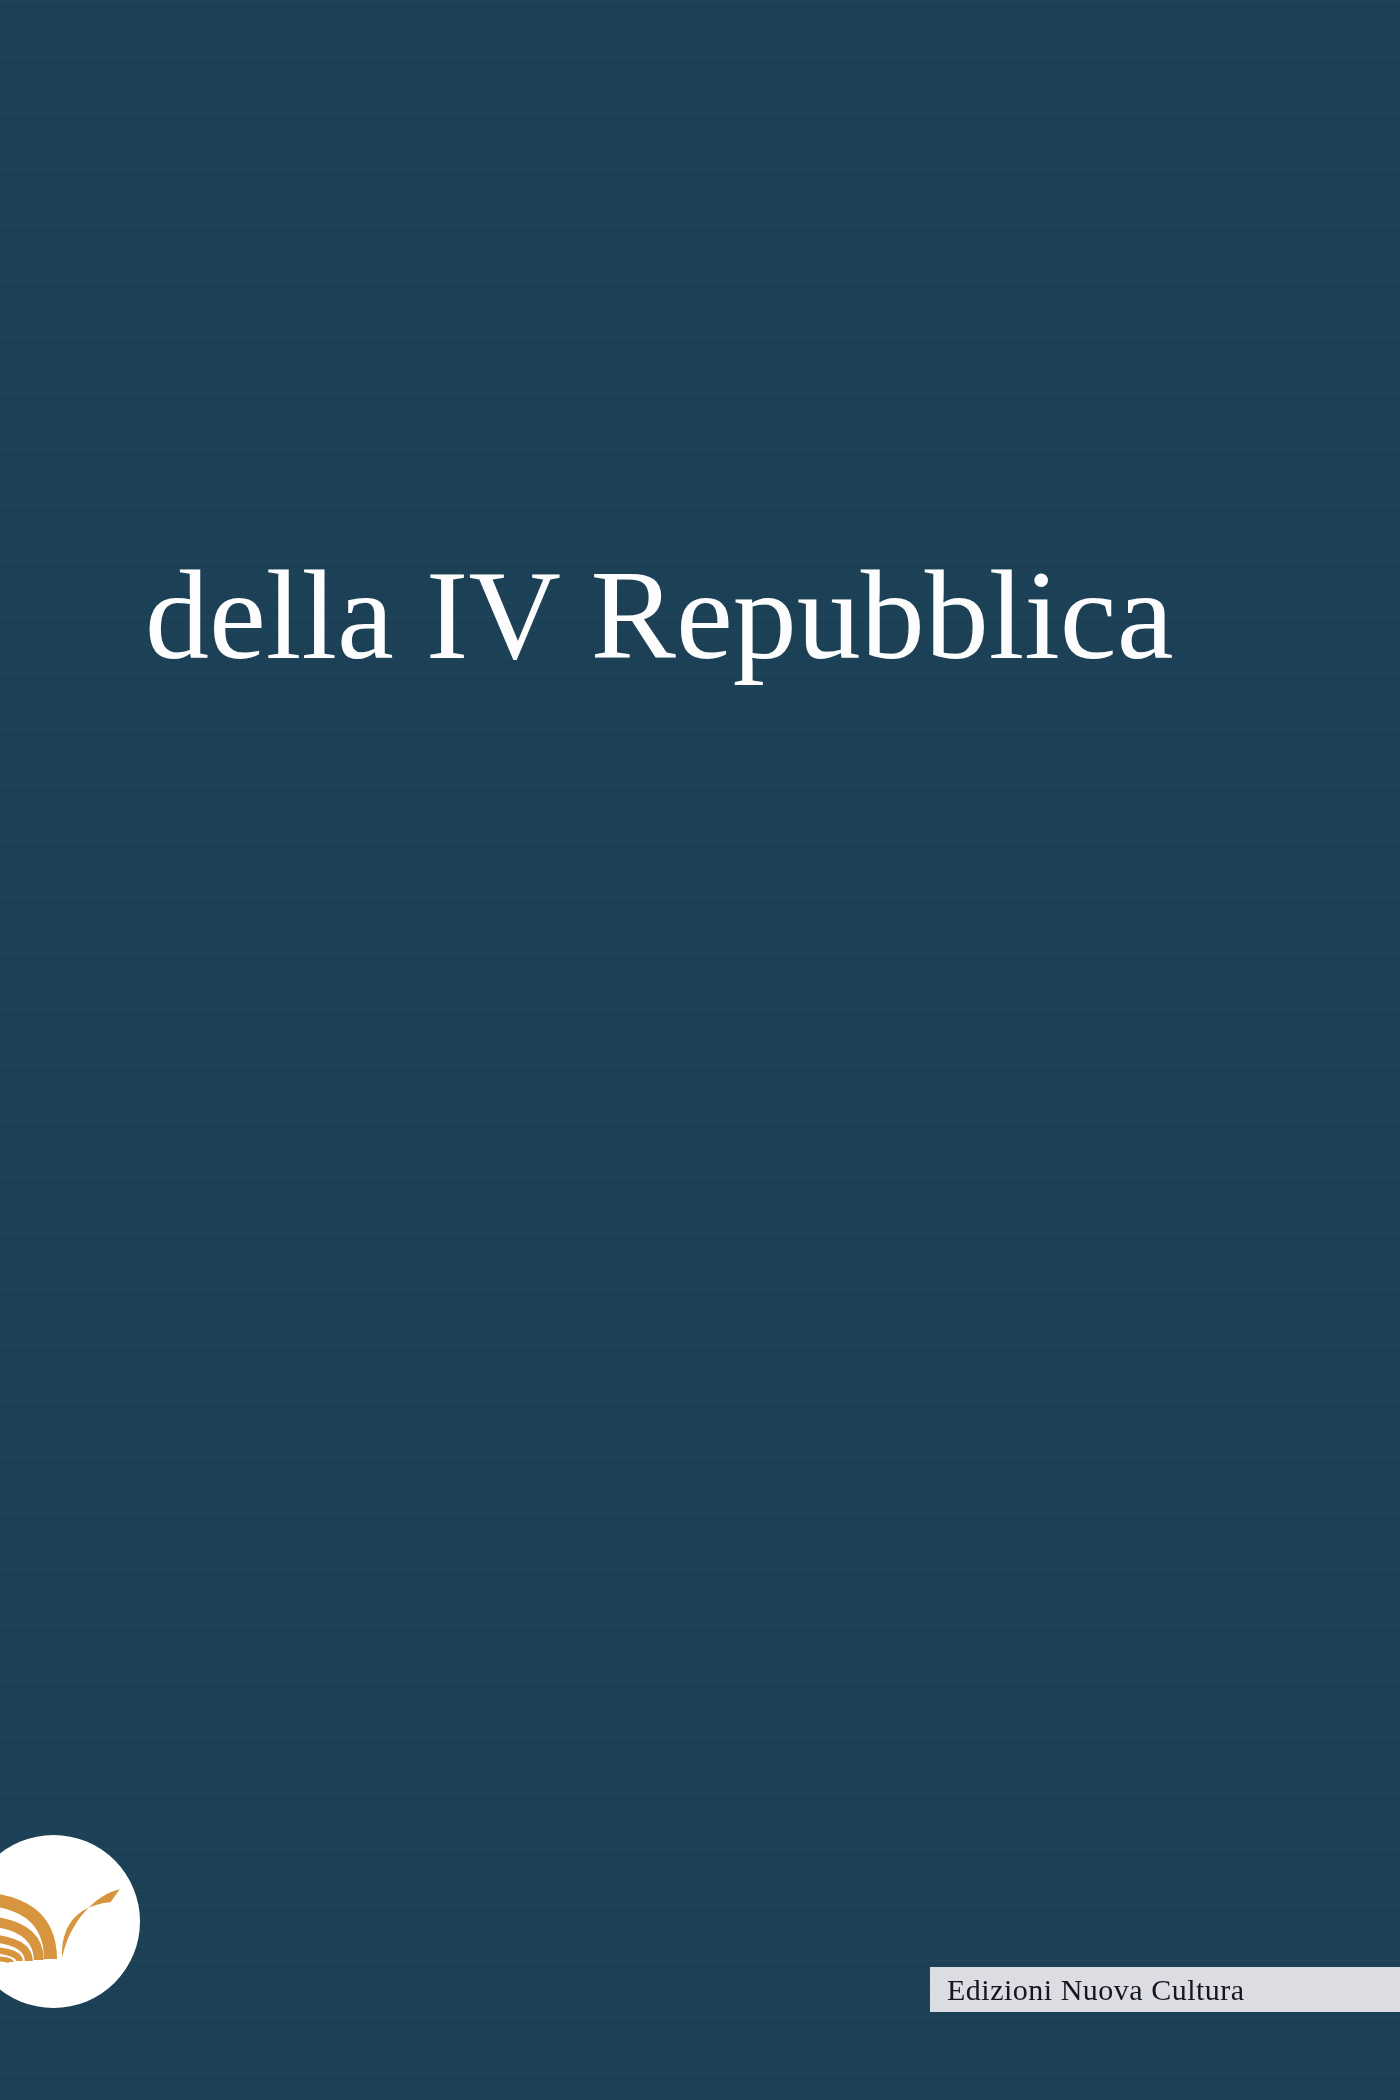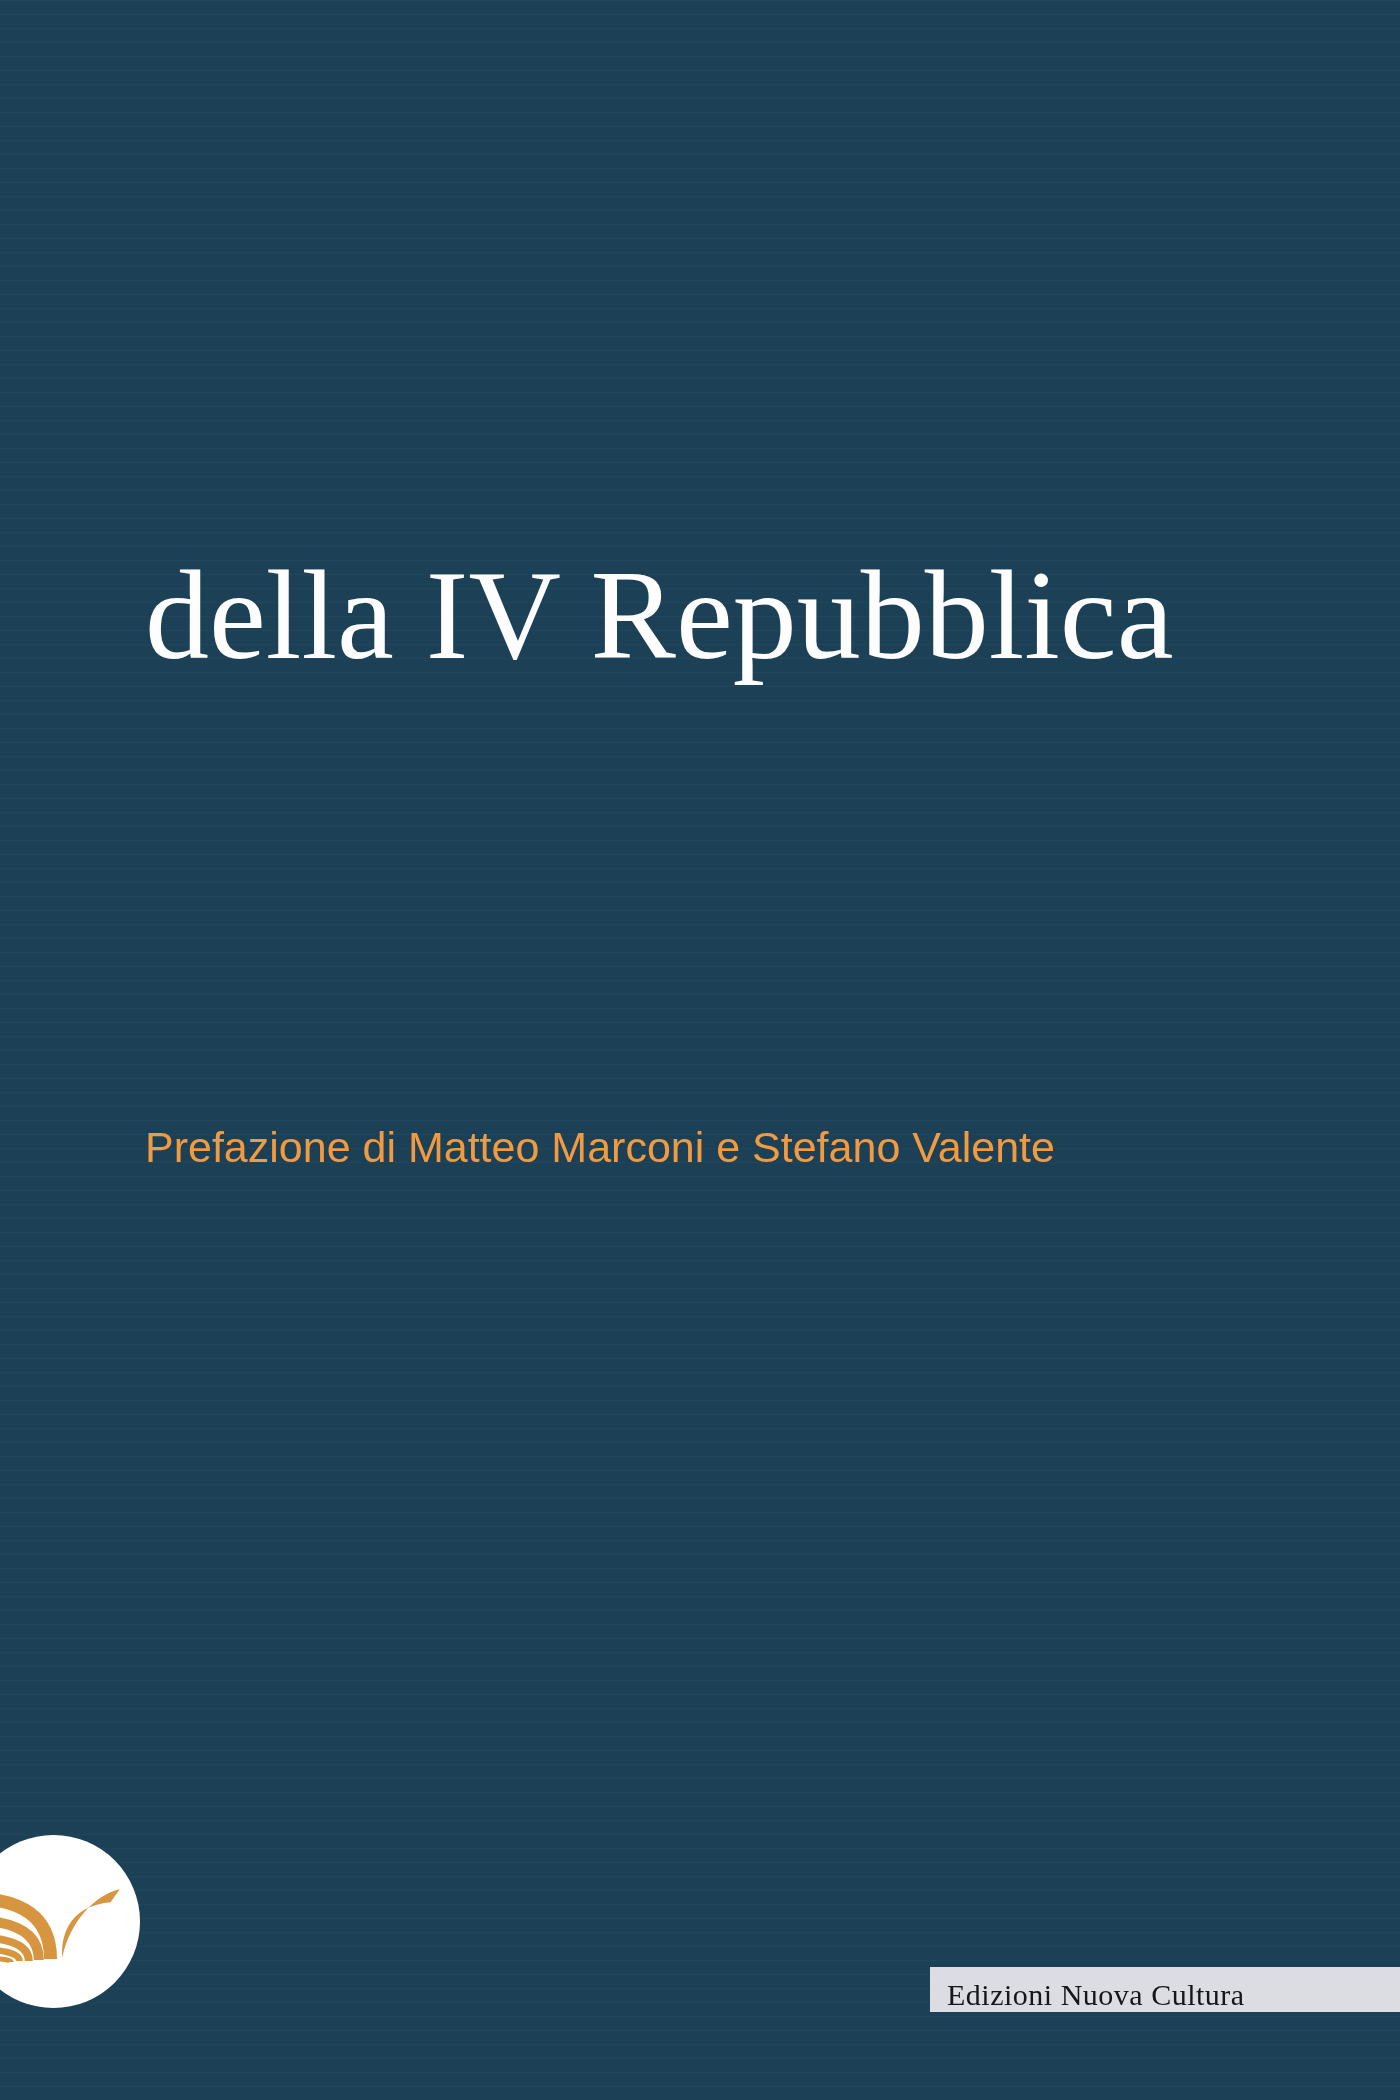--- a/index.html
+++ b/index.html
@@ -77,21 +77,21 @@
     height: 173px;
   }
   .band {
     position: absolute;
     left: 930px;
     top: 1967px;
     width: 470px;
     height: 45px;
     background: var(--band-bg, #DBDDE3);
     display: flex;
-    align-items: flex-end;
+    align-items: center;
     box-sizing: border-box;
     padding-left: 17px;
   }
   .band-text {
     font-family: "Liberation Serif", serif;
     font-size: 30px;
     color: var(--band-text, #16161E);
     letter-spacing: 0.5px;
     white-space: nowrap;
   }
@@ -100,21 +100,20 @@
 <body>
 
 <div class="cover">
 
 
   <div class="title">
     <div>della IV Repubblica</div>
   </div>
 
 
-  <div class="preface">Prefazione di Matteo Marconi e Stefano Valente</div>
 
   <div class="logo">
     <svg width="173" height="173" viewBox="0 0 173 173">
       <defs>
         <clipPath id="logoClip">
           <circle cx="86.5" cy="86.5" r="86.5"></circle>
         </clipPath>
       </defs>
       <circle cx="86.5" cy="86.5" r="86.5" fill="#FFFFFF"></circle>
       <g clip-path="url(#logoClip)">

